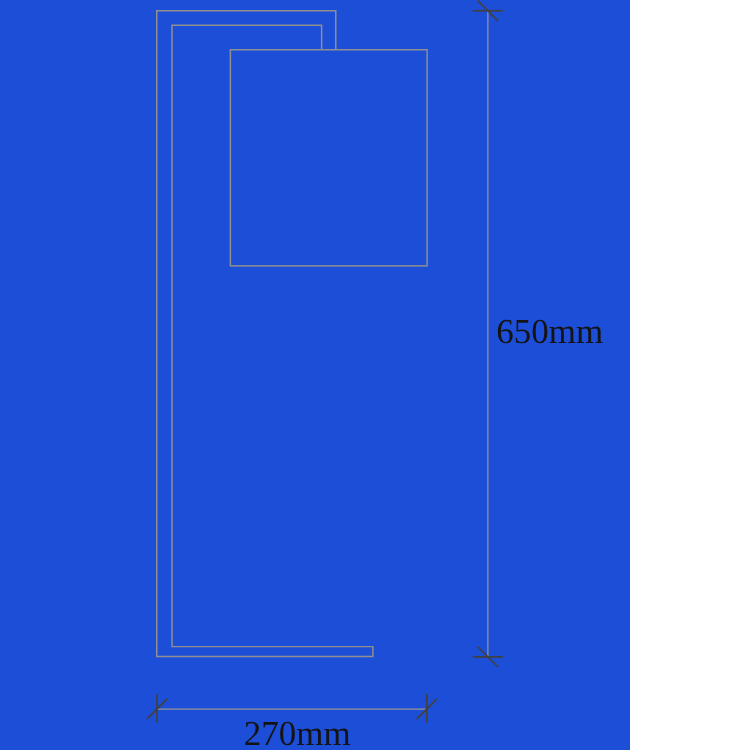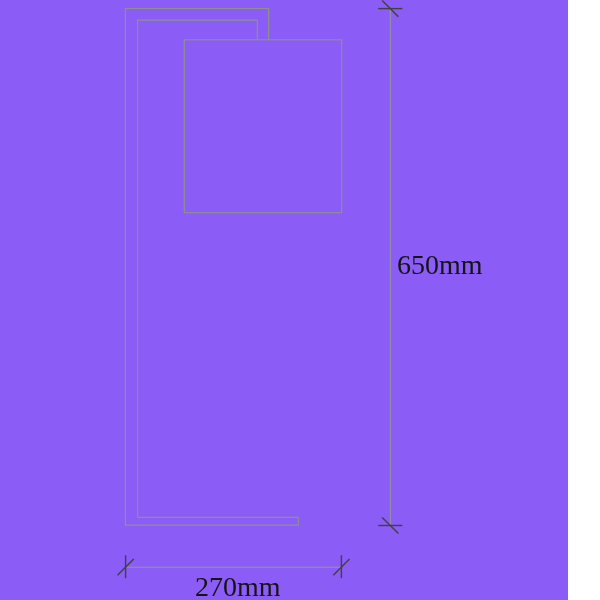--- a/index.html
+++ b/index.html
@@ -1,16 +1,16 @@
 <!DOCTYPE html>
 <html><head>
 <meta charset="utf-8">
 <style>
   html,body{margin:0;padding:0;background:#ffffff;}
-  .page{position:relative;width:568px;height:600px;background:#8b5cf6;overflow:hidden;}
+  .page{position:relative;width:504px;height:600px;background:#1d4ed8;overflow:hidden;}
   svg{position:absolute;left:0;top:0;}
   .dim{font-family:"Liberation Serif",serif;font-size:28px;fill:#141414;}
 </style>
 </head>
 <body>
 <div class="page">
 <svg width="600" height="600" viewBox="0 0 600 600">
 
   <path d="M 268.6 39.8 L 268.6 8.5 L 125.4 8.5 L 125.4 525.2 L 298.3 525.2 L 298.3 517.3 L 137.6 517.3 L 137.6 20.2 L 257.3 20.2 L 257.3 39.8" fill="none" stroke="#8f8f8f" stroke-width="1.2"></path>
 

